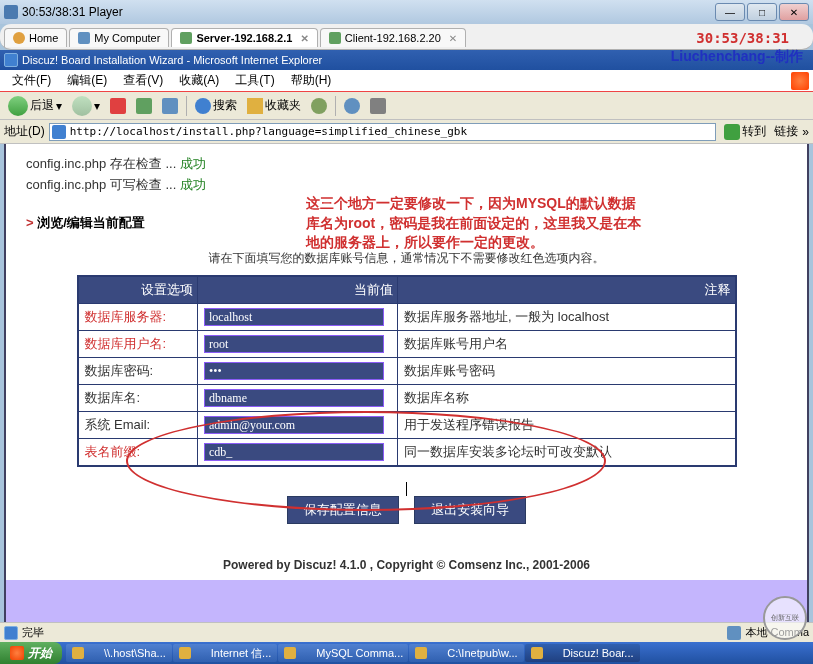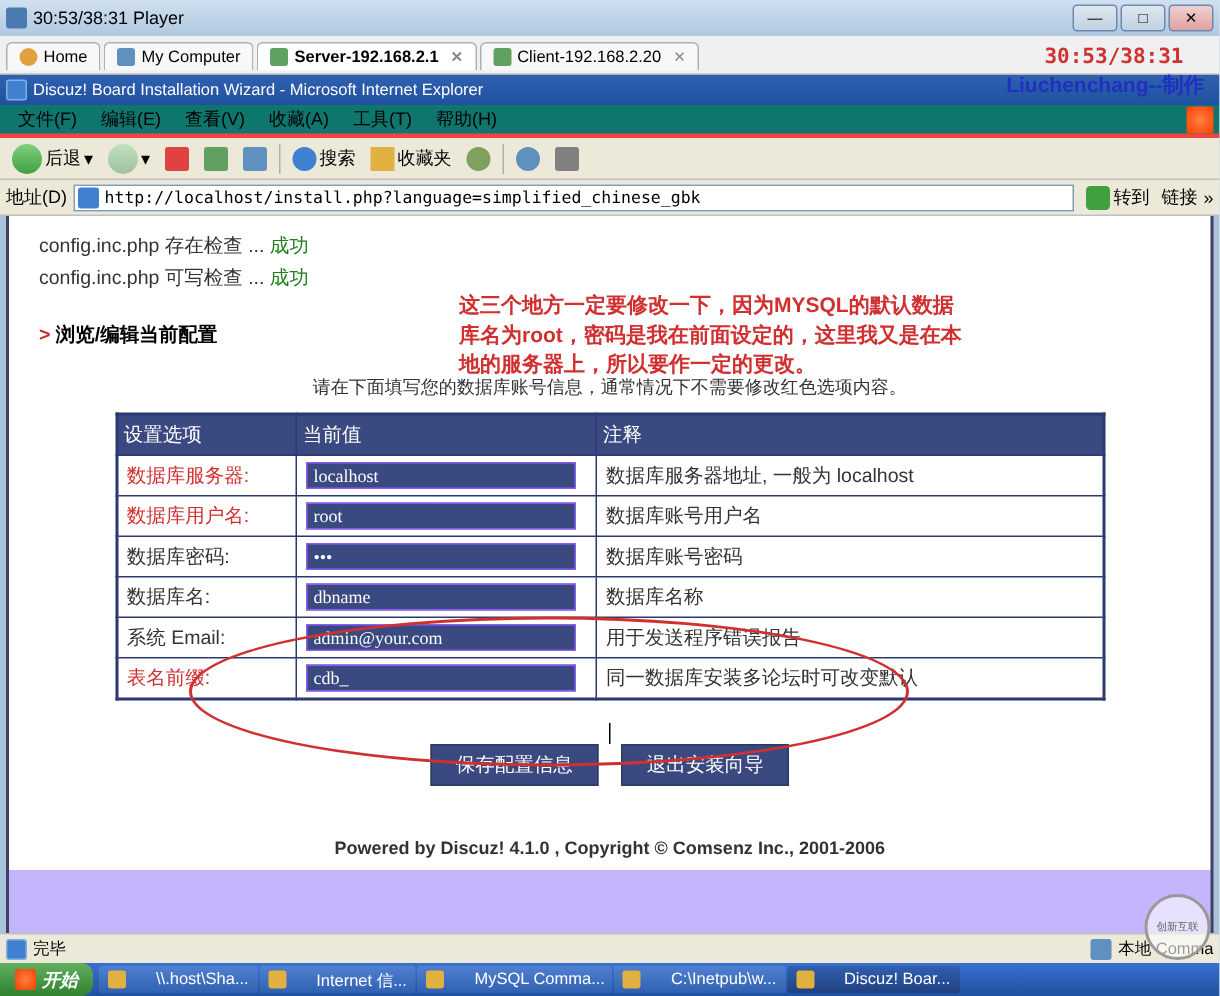--- a/index.html
+++ b/index.html
@@ -12,36 +12,36 @@
     .titlebar-text { font-size: 12px; }
     .win-buttons { display: flex; gap: 2px; }
     .win-btn { width: 30px; height: 18px; background: linear-gradient(#e0e8f0, #c0d0e0); border: 1px solid #6a8ab0; border-radius: 3px; display: flex; align-items: center; justify-content: center; font-size: 10px; cursor: pointer; }
     .win-btn.close { background: linear-gradient(#f0d0d0, #e0a0a0); }
     
     
     .overlay-time { position: absolute; top: 30px; right: 24px; color: #d03030; font-family: monospace; font-size: 14px; font-weight: bold; z-index: 10; }
     .overlay-author { position: absolute; top: 48px; right: 10px; color: #2030c0; font-size: 14px; font-weight: bold; z-index: 10; }
     
     
-    .tab-bar { background: #f0f0f0; height: 26px; display: flex; align-items: center; padding: 2px 4px 0; gap: 2px; border-bottom: 1px solid #b0b0b0; }
+    .tab-bar { background: #f0f0f0; height: 26px; display: flex; align-items: center; padding: 2px 4px 0; gap: 2px; border-bottom: 1px solid #b0b0b0; border-radius: 11px; }
     .tab { background: #f8f8f8; border: 1px solid #b0b0b0; border-bottom: none; border-radius: 4px 4px 0 0; padding: 3px 8px; display: flex; align-items: center; gap: 4px; font-size: 11px; cursor: pointer; }
     .tab.active { background: #fff; font-weight: bold; }
     .tab-icon { width: 12px; height: 12px; }
     .tab-icon.home { background: #e0a040; border-radius: 50%; }
     .tab-icon.comp { background: #6090c0; border-radius: 2px; }
     .tab-icon.serv { background: #60a060; border-radius: 2px; }
     .tab-icon.cli { background: #60a060; border-radius: 2px; }
     .tab-close { color: #888; font-size: 10px; margin-left: 4px; cursor: pointer; }
     
     
     .ie-title { background: linear-gradient(#3060b0, #2050a0); color: #fff; height: 20px; display: flex; align-items: center; padding: 0 4px; font-size: 11px; gap: 4px; }
     .ie-icon { width: 14px; height: 14px; background: #4080d0; border-radius: 2px; border: 1px solid #80b0e0; }
     
     
-    .menu-bar { background: #0f766e; height: 22px; display: flex; align-items: center; padding: 0 4px; border-bottom: 3px solid #ef4444; position: relative; }
+    .menu-bar { background: #ffffff; height: 22px; display: flex; align-items: center; padding: 0 4px; border-bottom: 1px solid #ef4444; position: relative; }
     .menu-item { padding: 2px 8px; font-size: 12px; cursor: pointer; }
     .ie-logo { position: absolute; right: 4px; width: 18px; height: 18px; background: radial-gradient(#ff8040, #ff4000); border-radius: 2px; }
     
     
     .toolbar { background: #ece9d8; height: 28px; display: flex; align-items: center; padding: 0 4px; border-bottom: 1px solid #c0c0c0; gap: 2px; }
     .tb-btn { display: flex; align-items: center; gap: 2px; padding: 2px 4px; cursor: pointer; font-size: 12px; }
     .tb-icon { width: 20px; height: 20px; border-radius: 50%; }
     .tb-icon.back { background: linear-gradient(#80d080, #40a040); }
     .tb-icon.fwd { background: linear-gradient(#c0e0c0, #a0c0a0); }
     .tb-sep { width: 1px; height: 20px; background: #b0b0b0; margin: 0 2px; }
@@ -71,21 +71,21 @@
     .check-success { color: #208020; }
     
     .section-header { margin-top: 20px; font-size: 13px; font-weight: bold; }
     .section-header .gt { color: #c03030; }
     
     .red-note { color: #d03030; font-size: 14px; font-weight: bold; position: absolute; left: 300px; top: 50px; line-height: 1.4; width: 340px; }
     
     .instruct { text-align: center; font-size: 12px; margin: 18px 0 8px; color: #333; }
     
     .cfg-table { width: 660px; margin: 0 auto; border-collapse: collapse; border: 2px solid #2a3a70; }
-    .cfg-table th { background: #3a4a80; color: #fff; font-size: 13px; font-weight: normal; padding: 4px; border: 1px solid #2a3a70; text-align: left; }
+    .cfg-table th { background: #3a4a80; color: #fff; font-size: 13px; font-weight: normal; padding: 4px; border: 1px solid #2a3a70; text-align: right; }
     .cfg-table td { border: 1px solid #2a3a70; padding: 4px 6px; font-size: 13px; background: #fff; }
     .cfg-table td.label { width: 120px; color: #333; }
     .cfg-table td.label.red { color: #d03030; }
     .cfg-table td.input-cell { width: 200px; }
     .cfg-table td.desc { color: #333; }
     .cfg-input { width: 180px; height: 18px; background: #3a4a80; color: #fff; border: 1px solid #8b5cf6; font-size: 12px; padding: 1px 4px; font-family: Liberation Serif, serif; }
     
     .red-ellipse { position: absolute; border: 2px solid #d03030; border-radius: 50%; pointer-events: none; }
     .ellipse1 { left: 100px; top: 136px; width: 480px; height: 100px; }
     .red-arrow { position: absolute; left: 170px; top: 140px; width: 130px; height: 2px; background: #d03030; transform: rotate(20deg); transform-origin: left; }

